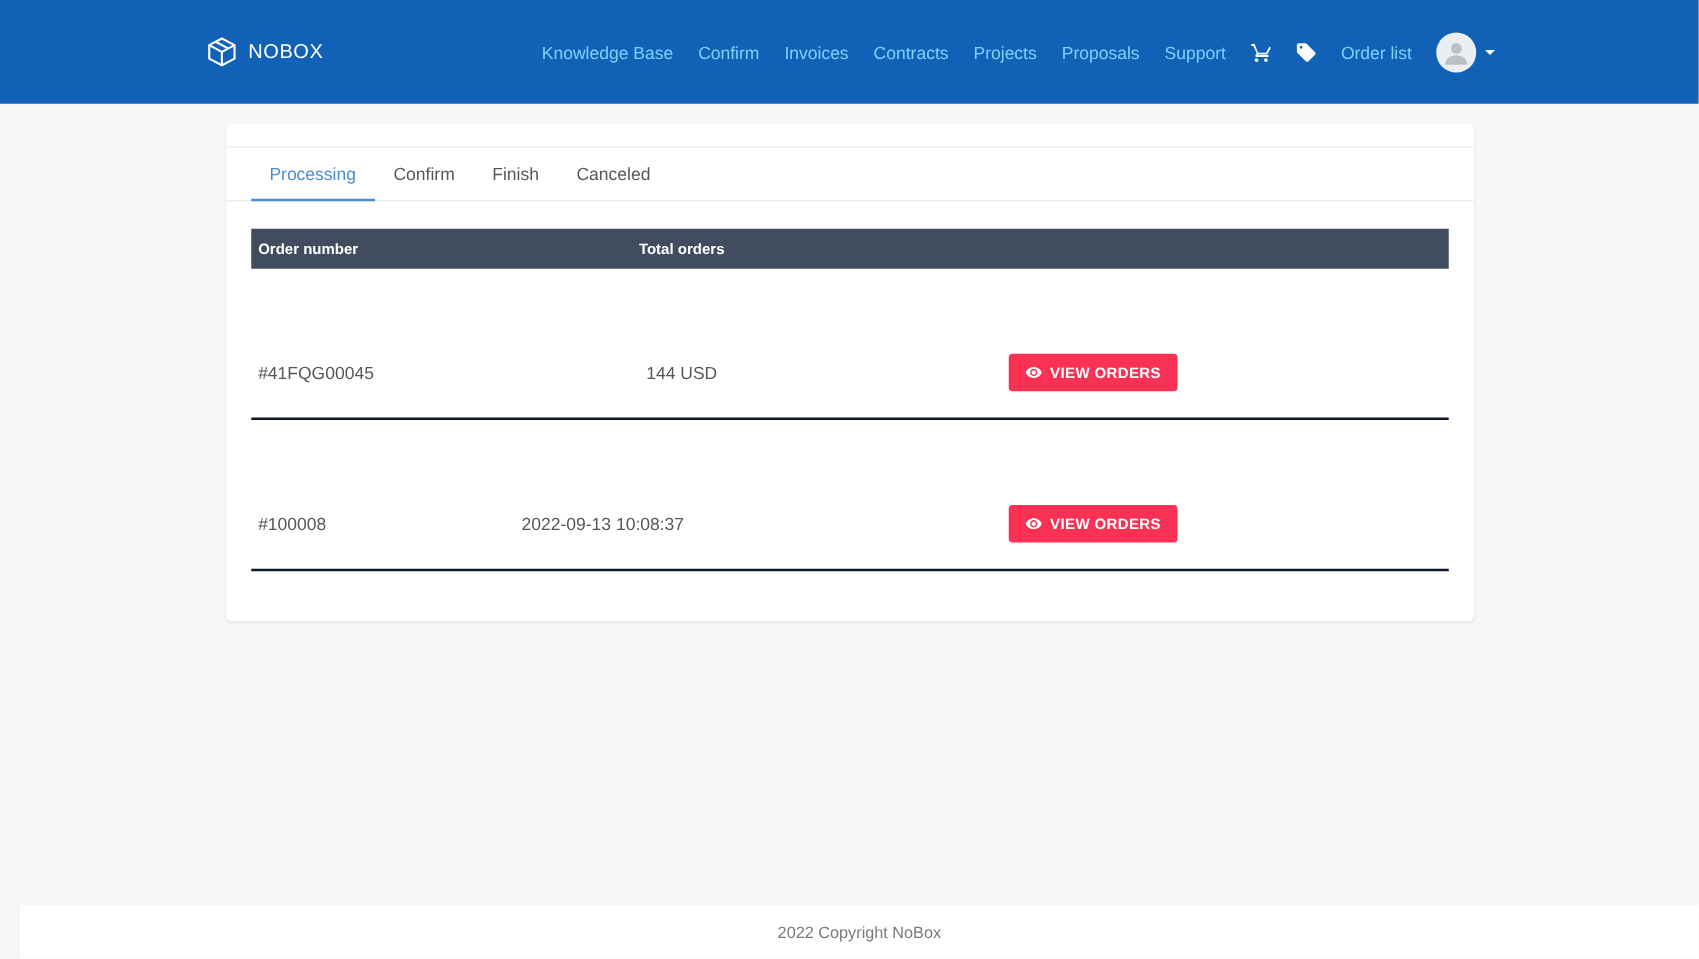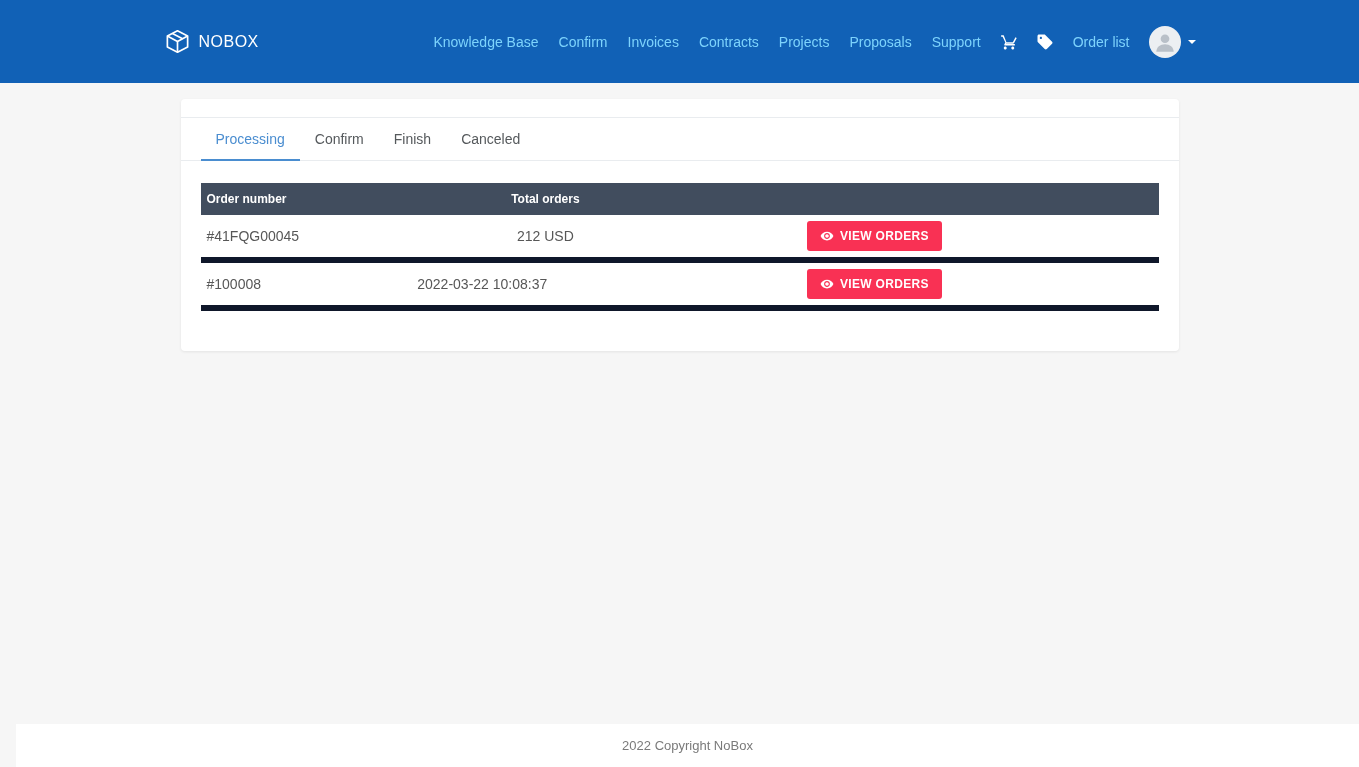--- a/index.html
+++ b/index.html
@@ -139,23 +139,24 @@
     color:#fff;
   }
   .thead .cell{
     font-size:12px;
     font-weight:bold;
     padding:9px 6px;
   }
   .cell-center{text-align:center;}
   .cell-right{text-align:right;}
   .trow{
-    border-bottom:6px solid #0f172a;
+    border-bottom:2px solid #0f172a;
     min-height:45px;
-    padding:6px 0;
+    padding:21px 0;
+    margin-top:47px;
   }
   .trow .cell{
     font-size:14px;
     color:var(--row_text);
     padding:0 6px;
   }
   .btn-danger{
     display:inline-flex;
     align-items:center;
     gap:6px;
@@ -256,36 +257,36 @@
     <div class="table-wrap">
 
       <div class="grid-row thead">
         <div class="cell">Order number</div>
         <div class="cell cell-center">Total orders</div>
         <div class="cell"></div>
       </div>
 
       <div class="grid-row trow">
         <div class="cell">#41FQG00045</div>
-        <div class="cell cell-center">212 USD</div>
+        <div class="cell cell-center">144 USD</div>
         <div class="cell cell-right">
           <button class="btn-danger">
             <span style="display:inline-flex;">
               <svg viewBox="0 0 24 24" width="14" height="14" fill="#fff">
                 <path d="M12 4.5C7 4.5 2.7 7.6 1 12c1.7 4.4 6 7.5 11 7.5s9.3-3.1 11-7.5c-1.7-4.4-6-7.5-11-7.5zM12 17c-2.8 0-5-2.2-5-5s2.2-5 5-5 5 2.2 5 5-2.2 5-5 5zm0-8c-1.7 0-3 1.3-3 3s1.3 3 3 3 3-1.3 3-3-1.3-3-3-3z"></path>
               </svg>
             </span>
             <span>VIEW ORDERS</span>
           </button>
         </div>
       </div>
 
       <div class="grid-row trow">
         <div class="cell">#100008</div>
-        <div class="cell">2022-03-22 10:08:37</div>
+        <div class="cell">2022-09-13 10:08:37</div>
         <div class="cell cell-right">
           <button class="btn-danger">
             <span style="display:inline-flex;">
               <svg viewBox="0 0 24 24" width="14" height="14" fill="#fff">
                 <path d="M12 4.5C7 4.5 2.7 7.6 1 12c1.7 4.4 6 7.5 11 7.5s9.3-3.1 11-7.5c-1.7-4.4-6-7.5-11-7.5zM12 17c-2.8 0-5-2.2-5-5s2.2-5 5-5 5 2.2 5 5-2.2 5-5 5zm0-8c-1.7 0-3 1.3-3 3s1.3 3 3 3 3-1.3 3-3-1.3-3-3-3z"></path>
               </svg>
             </span>
             <span>VIEW ORDERS</span>
           </button>
         </div>

